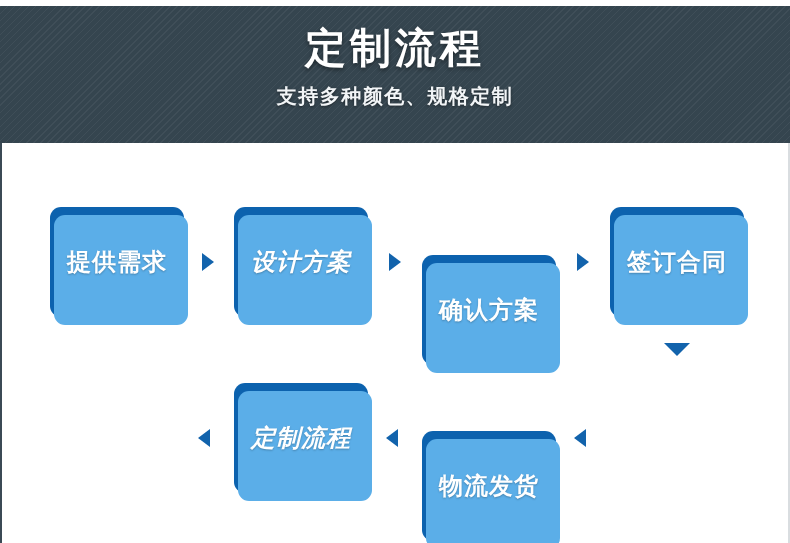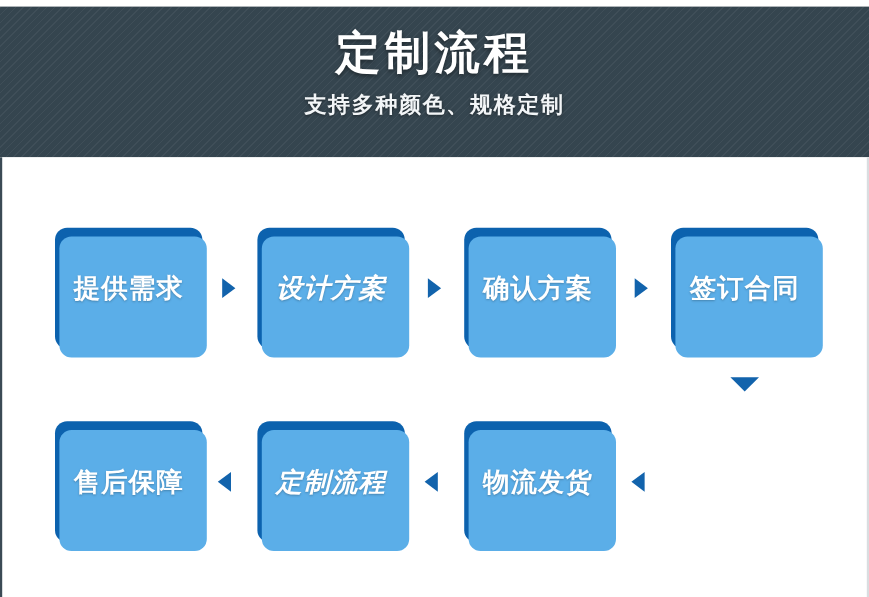--- a/index.html
+++ b/index.html
@@ -117,21 +117,21 @@
     width: 134px;
     height: 110px;
     border-radius: 11px;
     background: #5baee8;
     z-index: -1;
   }
 
   
   .col-1 { left: 48px; }
   .col-2 { left: 232px; font-style: italic; }
-  .col-3 { left: 420px; }
+  .col-3 { left: 420px; margin-top: 48px; }
   .col-4 { left: 608px; text-align: center; }
 
   
   .arrow {
     position: absolute;
     width: 0;
     height: 0;
     z-index: 3;
   }
   .arrow-right {
@@ -191,21 +191,20 @@
       <div class="node col-3">确认方案</div>
 
       <span class="arrow arrow-right a-r1-3"></span>
 
       <div class="node col-4">签订合同</div>
     </div>
 
     <span class="arrow arrow-down a-down"></span>
 
     <div class="row row-2">
-      <div class="node col-1">售后保障</div>
 
       <span class="arrow arrow-left a-r2-1"></span>
 
       <div class="node col-2">定制流程</div>
 
       <span class="arrow arrow-left a-r2-2"></span>
 
       <div class="node col-3">物流发货</div>
 
       <span class="arrow arrow-left a-r2-3"></span>

